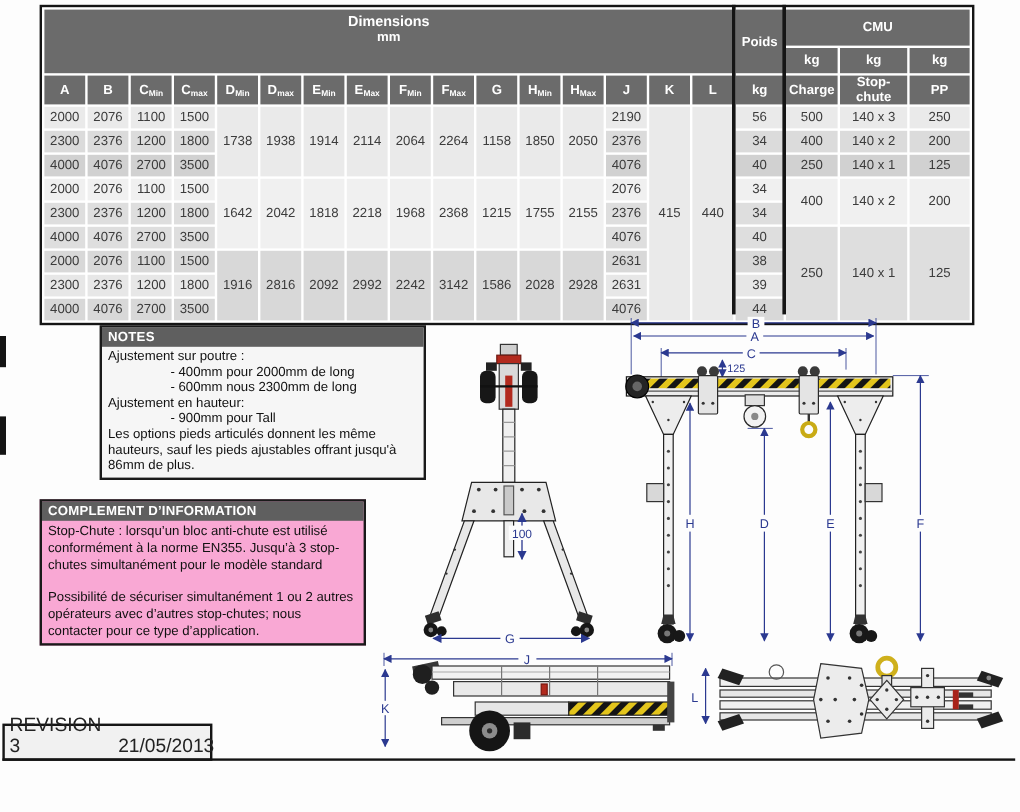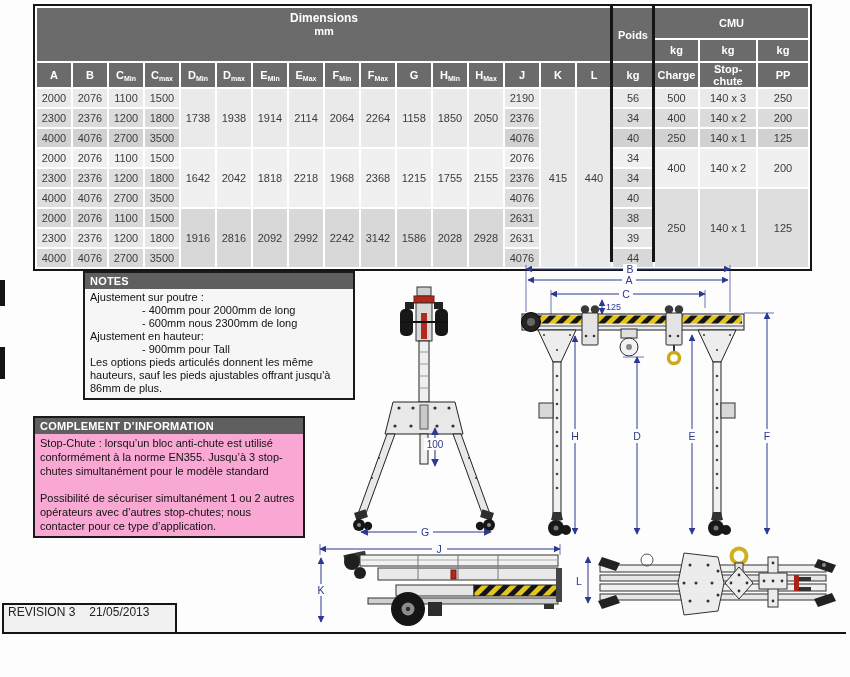--- a/index.html
+++ b/index.html
@@ -41,21 +41,21 @@
   .panel-body{padding:2px 5px 3px 5px;font-size:11px;line-height:13px;color:#111;}
   .notes{left:43px;top:271px;width:268px;margin-left:40px;}
   .indent{padding-left:52px;}
   .info{left:33px;top:416px;width:268px;background:#f9a8d4;}
   .info .panel-body{font-size:11px;line-height:14px;}
   .para{margin:0 0 0 0;}
   .para.gap{margin-bottom:13px;}
 
   
   .revision{position:absolute;left:2px;top:603px;width:167px;height:27px;border:2px solid #151515;
-            background:#f1f1f1;font-size:12px;color:#222;display:flex;align-items:flex-start;
+            background:#f1f1f1;font-size:16px;color:#222;display:flex;align-items:flex-end;
             padding-left:4px;gap:14px;}
   .bottomline{position:absolute;left:2px;top:632px;width:844px;height:2px;background:#141414;}
   .artifact{position:absolute;background:#141414;}
 
   svg{position:absolute;}
   svg text{font-family:"Liberation Sans",sans-serif;}
 </style>
 </head>
 <body>
 

